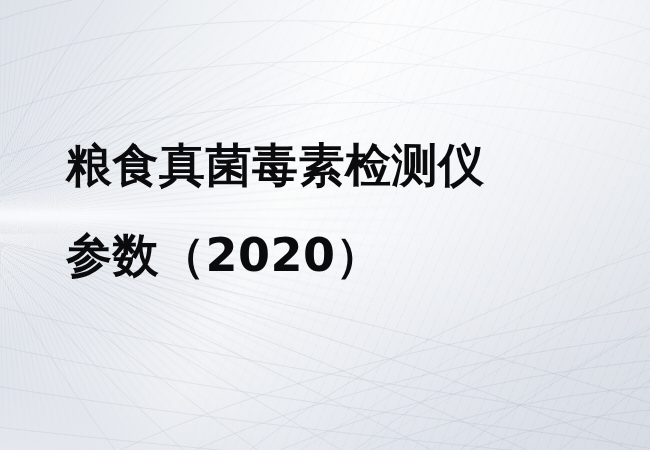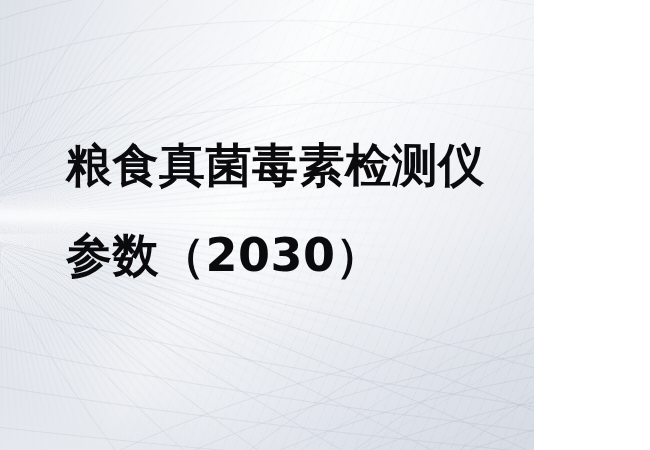--- a/index.html
+++ b/index.html
@@ -3,21 +3,21 @@
 <meta charset="utf-8">
 <title>Title Banner</title>
 <style>
   html, body {
     margin: 0;
     padding: 0;
     background: #ffffff;
   }
   #banner {
     position: relative;
-    width: 534px;
+    width: 650px;
     height: 450px;
     overflow: hidden;
     font-family: "DejaVu Sans", "Liberation Sans", sans-serif;
     background: #e2e6ec;
   }
 
   
   .bg-layer {
     position: absolute;
     inset: 0;
@@ -221,16 +221,16 @@
       </g>
     </svg>
   </div>
 
   <div class="bg-layer" id="bg-streaks"></div>
   <div class="bg-layer" id="bg-glow"></div>
   <div class="bg-layer" id="bg-vignette"></div>
 
   <div id="title-block">
     <div class="title-line" id="title-line-1">粮食真菌毒素检测仪</div>
-    <div class="title-line" id="title-line-2">参数（2030）</div>
+    <div class="title-line" id="title-line-2">参数（2020）</div>
   </div>
 
 </div>
 
 </body></html>

